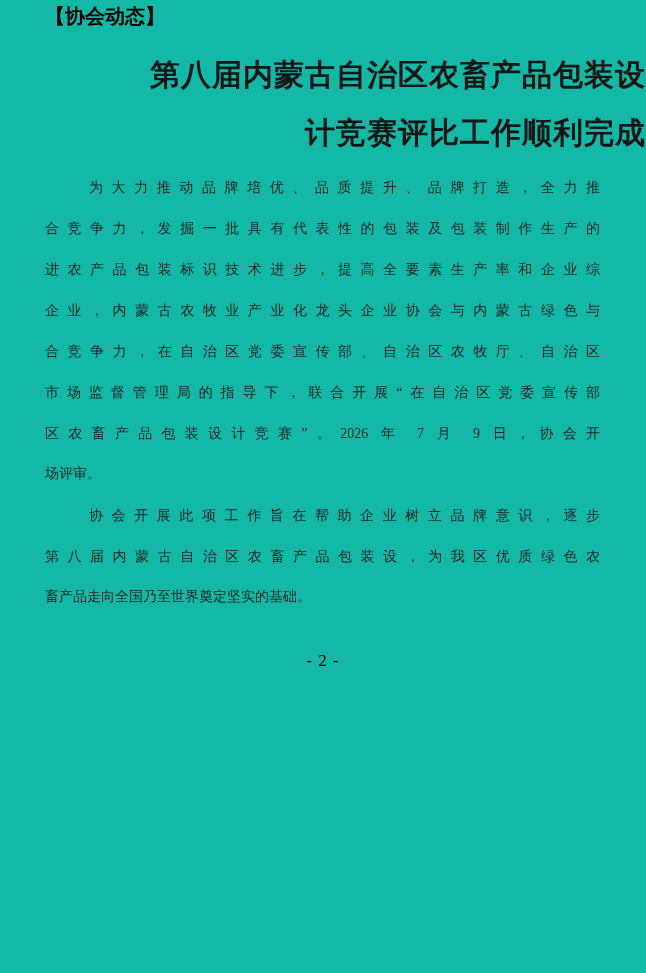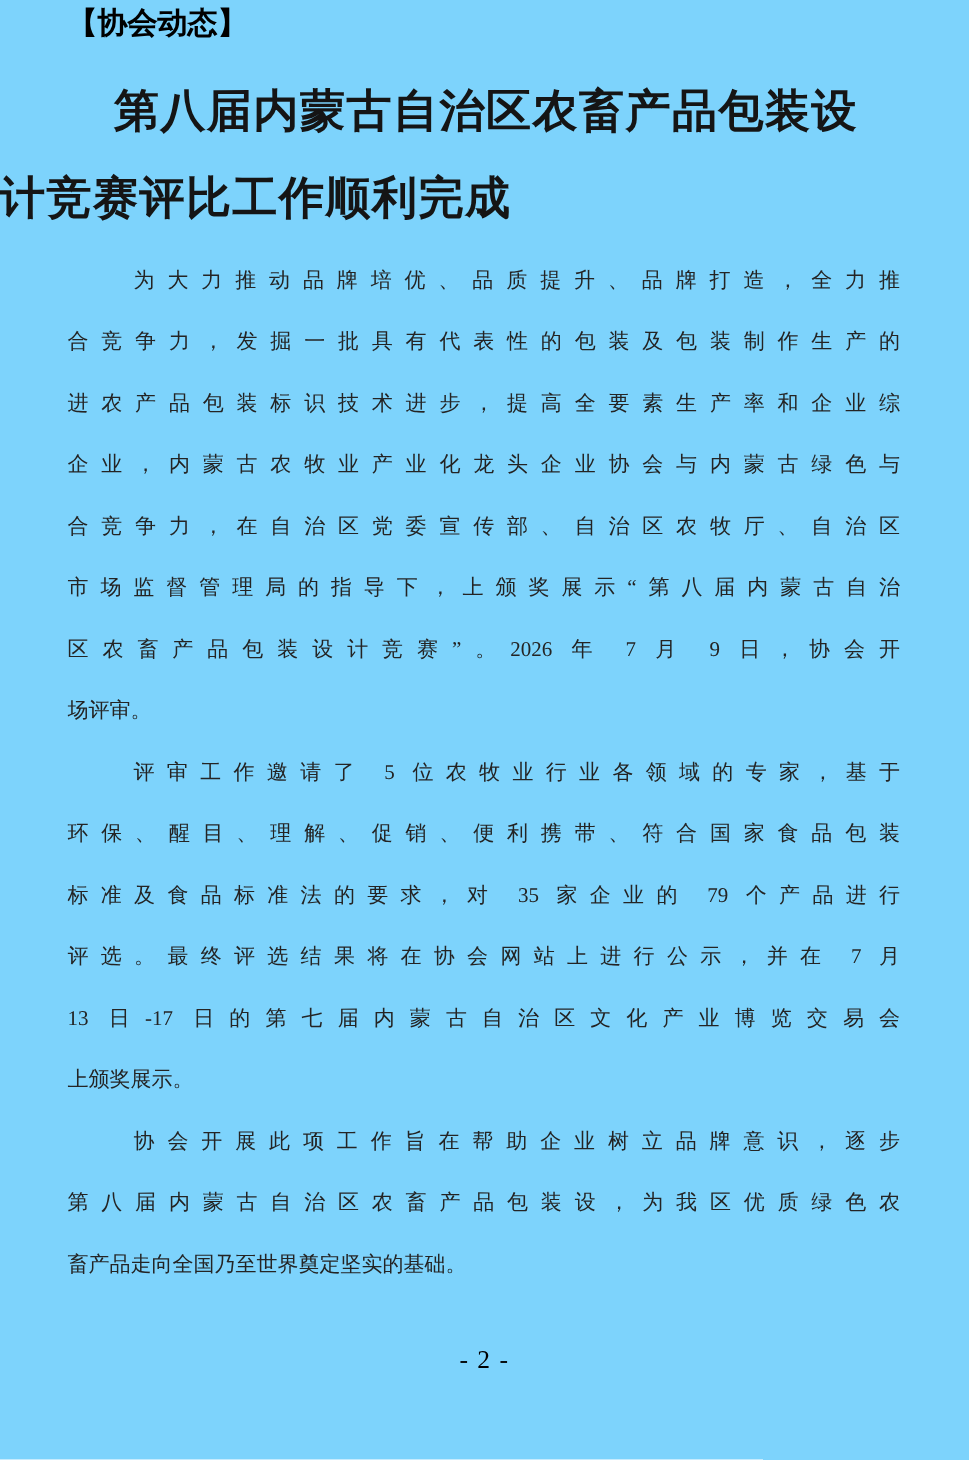--- a/index.html
+++ b/index.html
@@ -4,21 +4,21 @@
 <style>
   html, body {
     margin: 0;
     padding: 0;
     background: #ffffff;
   }
   .page {
     position: relative;
     width: 646px;
     height: 973px;
-    background: #7dd3fc;
+    background: #14b8a6;
     color: #1f1f1f;
     font-family: "Liberation Serif", serif;
     overflow: hidden;
   }
   .section-tag {
     padding-top: 4px;
     margin-left: 45px;
     font-family: "Liberation Sans", sans-serif;
     font-weight: 700;
     font-size: 20px;
@@ -27,21 +27,21 @@
   }
   .title {
     margin: 17px 0 0 0;
     font-family: "Liberation Serif", serif;
     font-weight: 700;
     font-size: 30px;
     color: #151515;
   }
   .title-line {
     line-height: 58px;
-    text-align: left;
+    text-align: right;
     letter-spacing: 1px;
   }
   .title-line-1 {
     padding-left: 76px; 
   }
   .article-body {
     margin: 5px 46px 0 45px;
     font-size: 14px;
     color: #242424;
   }
@@ -51,20 +51,21 @@
     text-align: justify;
     text-align-last: justify;
     overflow: hidden;
   }
   .bline.pind {
     padding-left: 44px; 
   }
   .bline.pend {
     text-align: left;
     text-align-last: left;
+    font-family: Liberation Mono, monospace;
   }
   .page-number {
     margin-top: 33px;
     text-align: center;
     font-size: 17px;
     letter-spacing: 1px;
     color: #000000;
   }
 </style>
 </head>
@@ -80,33 +81,25 @@
   </div>
 
   <div class="article-body">
 
     <div>
       <div class="bline pind">为大力推动品牌培优、品质提升、品牌打造，全力推</div>
       <div class="bline">合竞争力，发掘一批具有代表性的包装及包装制作生产的</div>
       <div class="bline">进农产品包装标识技术进步，提高全要素生产率和企业综</div>
       <div class="bline">企业，内蒙古农牧业产业化龙头企业协会与内蒙古绿色与</div>
       <div class="bline">合竞争力，在自治区党委宣传部、自治区农牧厅、自治区</div>
-      <div class="bline">市场监督管理局的指导下，上颁奖展示“第八届内蒙古自治</div>
+      <div class="bline">市场监督管理局的指导下，联合开展“在自治区党委宣传部</div>
       <div class="bline">区农畜产品包装设计竞赛”。2026 年 7 月 9 日，协会开</div>
       <div class="bline pend">场评审。</div>
     </div>
 
-    <div>
-      <div class="bline pind">评审工作邀请了 5 位农牧业行业各领域的专家，基于</div>
-      <div class="bline">环保、醒目、理解、促销、便利携带、符合国家食品包装</div>
-      <div class="bline">标准及食品标准法的要求，对 35 家企业的 79 个产品进行</div>
-      <div class="bline">评选。最终评选结果将在协会网站上进行公示，并在 7 月</div>
-      <div class="bline">13 日-17 日的第七届内蒙古自治区文化产业博览交易会</div>
-      <div class="bline pend">上颁奖展示。</div>
-    </div>
 
     <div>
       <div class="bline pind">协会开展此项工作旨在帮助企业树立品牌意识，逐步</div>
       <div class="bline">第八届内蒙古自治区农畜产品包装设，为我区优质绿色农</div>
       <div class="bline pend">畜产品走向全国乃至世界奠定坚实的基础。</div>
     </div>
 
   </div>
 
   <div class="page-number">- 2 -</div>

